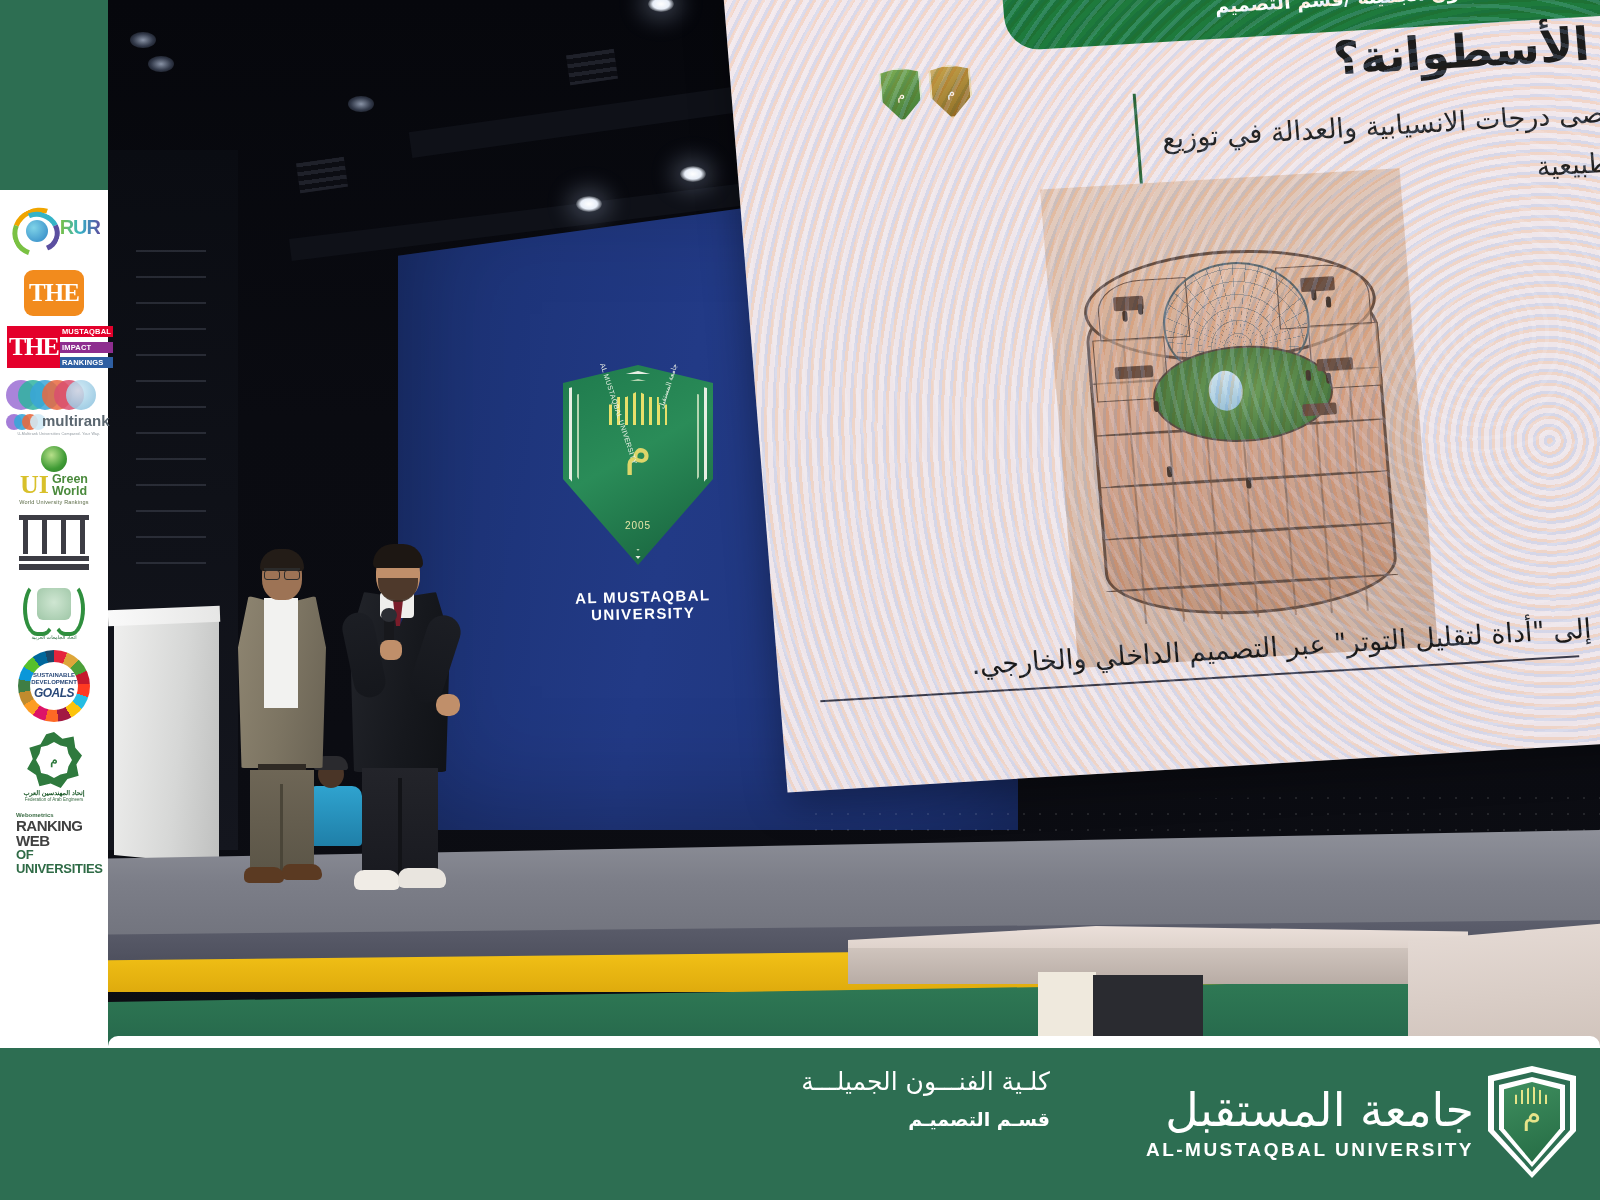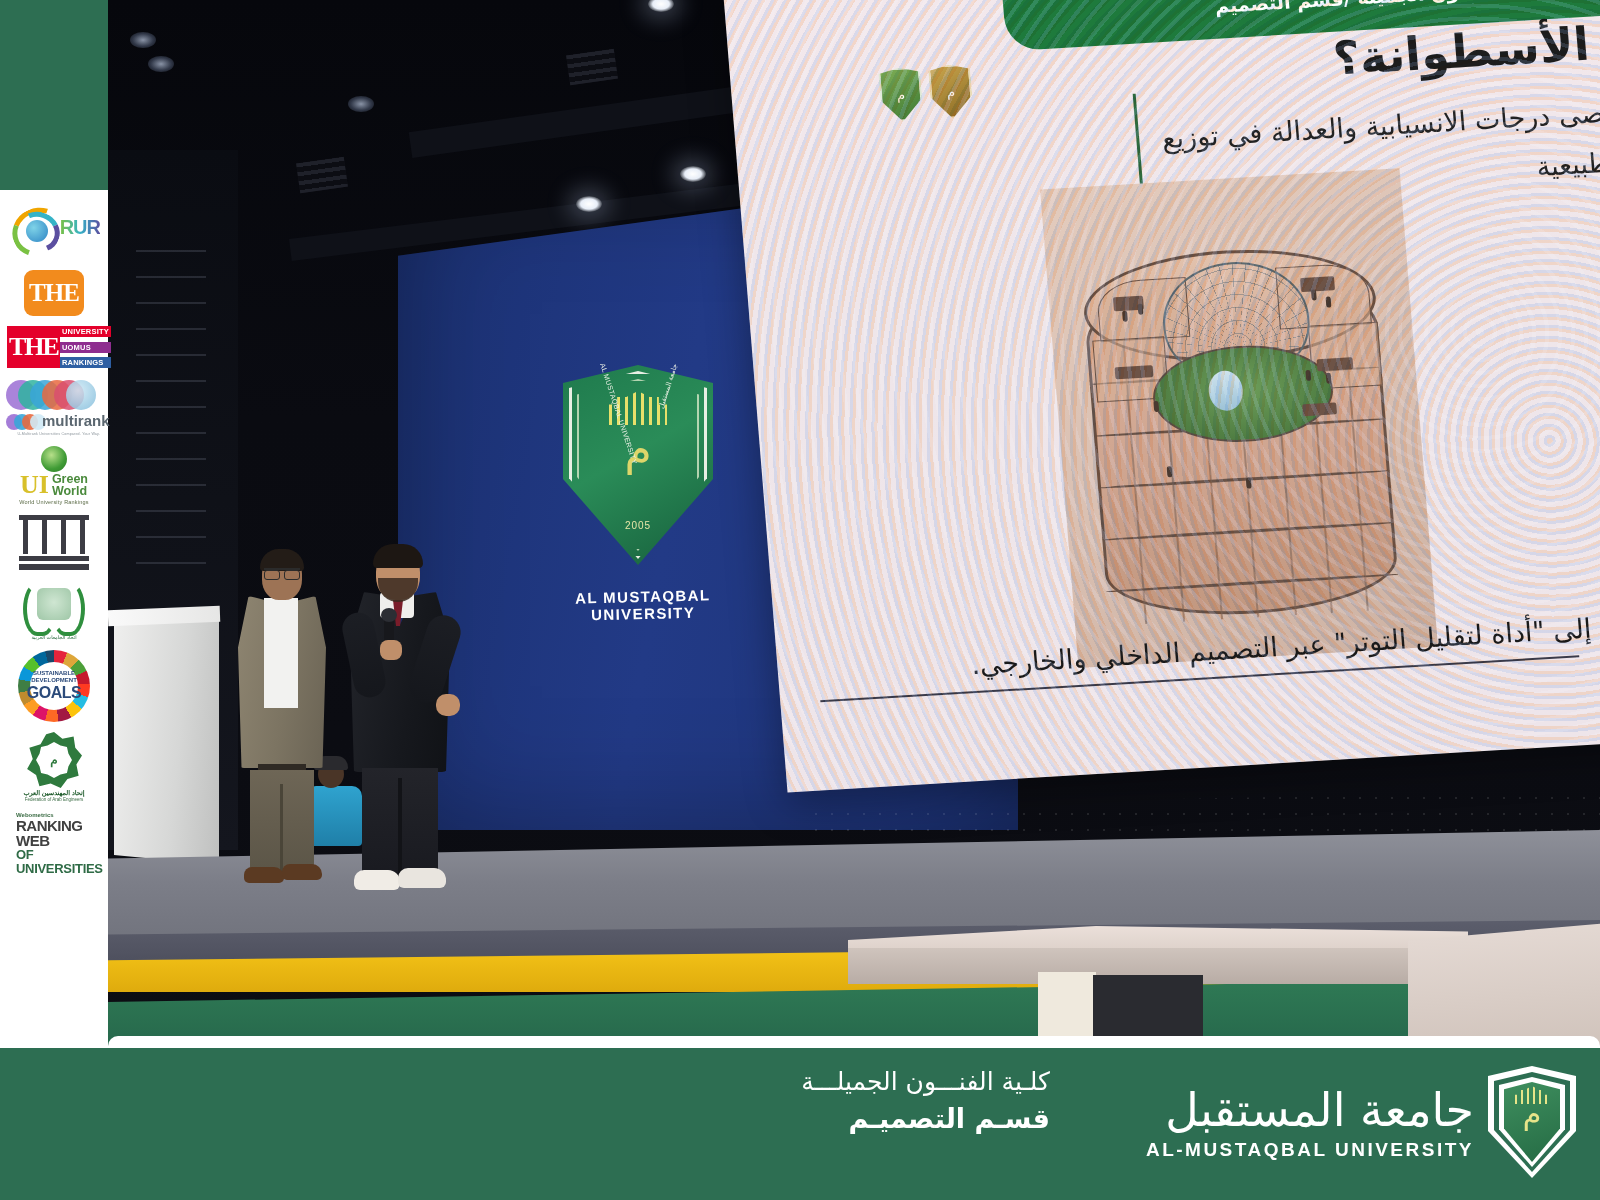--- a/index.html
+++ b/index.html
@@ -90,21 +90,21 @@
   
   .sdg { width:72px; height:72px; border-radius:50%; margin:0 auto; position:relative;
          background: conic-gradient(#e5243b 0 6%, #dda63a 6% 12%, #4c9f38 12% 18%, #c5192d 18% 24%,
            #ff3a21 24% 30%, #26bde2 30% 36%, #fcc30b 36% 42%, #a21942 42% 48%, #fd6925 48% 54%,
            #dd1367 54% 60%, #fd9d24 60% 66%, #bf8b2e 66% 72%, #3f7e44 72% 78%, #0a97d9 78% 84%,
            #56c02b 84% 90%, #00689d 90% 96%, #19486a 96% 100%); }
   .sdg::after { content:""; position:absolute; inset:12px; border-radius:50%; background:#fff; }
   .sdg-lbl { position:absolute; inset:0; display:flex; flex-direction:column; align-items:center;
              justify-content:center; z-index:2; }
   .sdg-lbl b { font-size:6px; color:#2b4a7a; line-height:7px; text-align:center;}
-  .sdg-lbl u { font-size:16px; color:#2b4a7a; text-decoration:none; font-weight:bold; letter-spacing:-.5px;}
+  .sdg-lbl u { font-size:12px; color:#2b4a7a; text-decoration:none; font-weight:bold; letter-spacing:-.5px;font-style:italic;}
 
   
   .fae { width:96px; text-align:center; }
   .fae-star { width:56px; height:56px; margin:0 auto; background:#2f7a3e;
               clip-path: polygon(50% 0%, 65% 12%, 85% 8%, 88% 28%, 100% 42%, 90% 58%, 94% 78%,
                                  74% 84%, 62% 100%, 44% 92%, 24% 97%, 18% 77%, 2% 66%, 12% 48%,
                                  6% 28%, 26% 22%, 36% 4%);
               display:flex; align-items:center; justify-content:center;}
   .fae-in { width:36px; height:36px; background:#fff; border-radius:5px;
             clip-path: polygon(50% 0%, 68% 10%, 86% 14%, 90% 32%, 100% 50%, 90% 68%, 86% 86%,
@@ -373,21 +373,21 @@
   .footer-contact { position:absolute; left:112px; top:14px; display:flex; flex-direction:column; gap:12px;}
   .fc-row { display:flex; align-items:center; gap:12px;}
   .fc-icon { width:40px; height:40px; border:2px solid #cfe3d7; border-radius:10px;
              display:flex; align-items:center; justify-content:center; color:#fff;}
   .fc-text { color:#ffffff; font-size:26px; font-weight:bold; letter-spacing:.5px;
              font-family:"Liberation Sans", sans-serif;}
   .footer-center { position:absolute; left:530px; top:16px; width:520px; direction:rtl; text-align:right;
                    color:#fff; font-family:"DejaVu Sans", sans-serif;}
   .fcl1 { font-size:28px; font-weight:bold; line-height:38px;}
   .fcl2 { font-size:25px; line-height:36px;}
-  .fcl3 { font-size:27px; font-weight:bold; line-height:38px;}
+  .fcl3 { font-size:19px; font-weight:bold; line-height:38px;}
   .footer-brand { position:absolute; right:24px; top:18px; display:flex; align-items:center; gap:14px;}
   .fb-ar { color:#fff; font-size:46px; font-family:"DejaVu Serif", serif; direction:rtl; line-height:54px;}
   .fb-en { color:#fff; font-size:19px; font-weight:bold; letter-spacing:2.5px; text-align:center; margin-top:2px;}
   .fb-shield { width:88px; height:112px; position:relative; }
   .fb-shield .s1 { position:absolute; inset:0; background:#ffffff;
     clip-path: polygon(50% 0%, 100% 9%, 100% 58%, 50% 100%, 0% 58%, 0% 9%);}
   .fb-shield .s2 { position:absolute; inset:6px; background:#2d6e52;
     clip-path: polygon(50% 0%, 100% 9%, 100% 58%, 50% 100%, 0% 58%, 0% 9%);}
   .fb-shield .s3 { position:absolute; inset:11px; background:#ffffff;
     clip-path: polygon(50% 0%, 100% 9%, 100% 58%, 50% 100%, 0% 58%, 0% 9%);}
@@ -581,22 +581,22 @@
     <div class="logo-slot">
       <div class="the-box">
         <span>THE</span>
       </div>
     </div>
 
     <div class="logo-slot">
       <div class="the-impact">
         <div class="ti-left">THE</div>
         <div class="ti-right">
-          <div class="ti-row ti-r1">UNIVERSITY</div>
-          <div class="ti-row ti-r2">UOMUS</div>
+          <div class="ti-row ti-r1">MUSTAQBAL</div>
+          <div class="ti-row ti-r2">IMPACT</div>
           <div class="ti-row ti-r3">RANKINGS</div>
         </div>
       </div>
     </div>
 
     <div class="logo-slot">
       <div class="mr">
         <div class="mr-circles">
           <i style="left:0px;background:#9b6fd4;"></i>
           <i style="left:12px;background:#2fb3a0;"></i>

